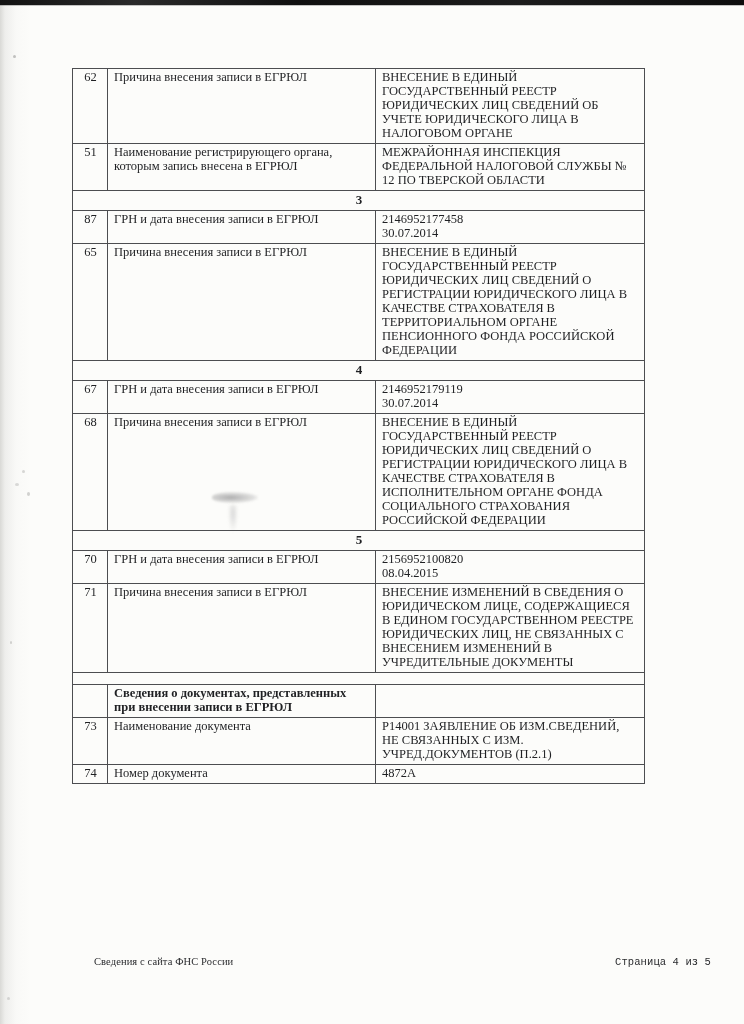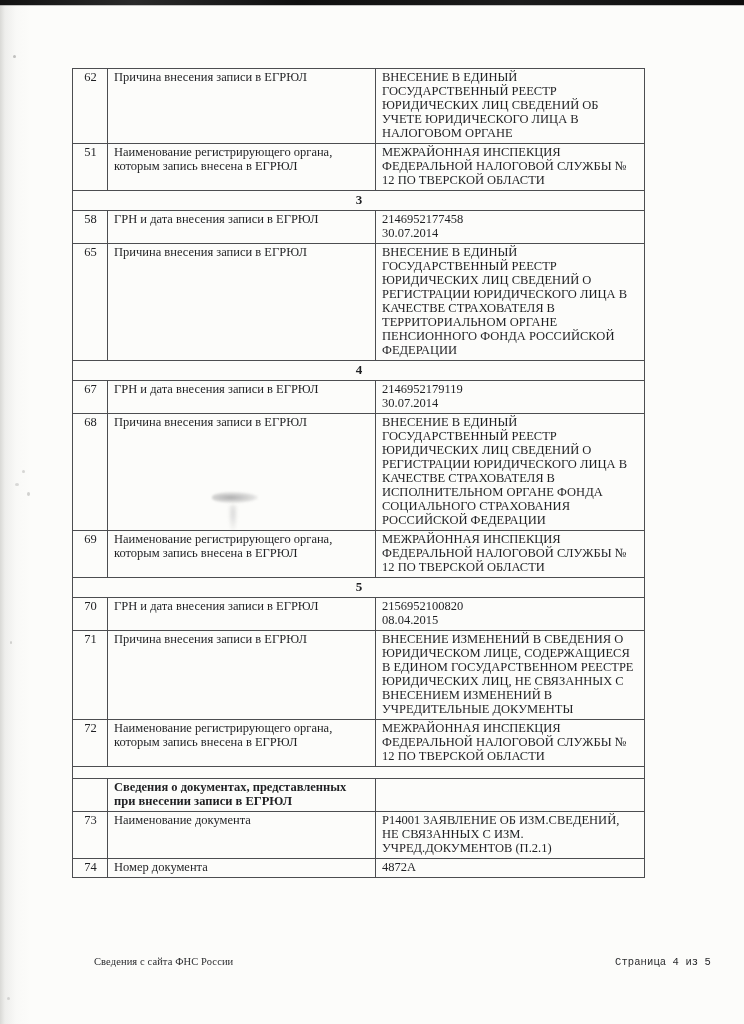--- a/index.html
+++ b/index.html
@@ -85,21 +85,21 @@
       </tr>
       <tr>
         <td class="c-num">51</td>
         <td class="c-lbl">Наименование регистрирующего органа, которым запись внесена в ЕГРЮЛ</td>
         <td class="c-val">МЕЖРАЙОННАЯ ИНСПЕКЦИЯ ФЕДЕРАЛЬНОЙ НАЛОГОВОЙ СЛУЖБЫ № 12 ПО ТВЕРСКОЙ ОБЛАСТИ</td>
       </tr>
       <tr class="section">
         <td class="" colspan="3">3</td>
       </tr>
       <tr>
-        <td class="c-num">58</td>
+        <td class="c-num">87</td>
         <td class="c-lbl">ГРН и дата внесения записи в ЕГРЮЛ</td>
         <td class="c-val">2146952177458
 30.07.2014</td>
       </tr>
       <tr>
         <td class="c-num">65</td>
         <td class="c-lbl">Причина внесения записи в ЕГРЮЛ</td>
         <td class="c-val">ВНЕСЕНИЕ В ЕДИНЫЙ ГОСУДАРСТВЕННЫЙ РЕЕСТР ЮРИДИЧЕСКИХ ЛИЦ СВЕДЕНИЙ О РЕГИСТРАЦИИ ЮРИДИЧЕСКОГО ЛИЦА В КАЧЕСТВЕ СТРАХОВАТЕЛЯ В ТЕРРИТОРИАЛЬНОМ ОРГАНЕ ПЕНСИОННОГО ФОНДА РОССИЙСКОЙ ФЕДЕРАЦИИ</td>
       </tr>
       <tr class="section">
@@ -109,43 +109,33 @@
         <td class="c-num">67</td>
         <td class="c-lbl">ГРН и дата внесения записи в ЕГРЮЛ</td>
         <td class="c-val">2146952179119
 30.07.2014</td>
       </tr>
       <tr>
         <td class="c-num">68</td>
         <td class="c-lbl">Причина внесения записи в ЕГРЮЛ</td>
         <td class="c-val">ВНЕСЕНИЕ В ЕДИНЫЙ ГОСУДАРСТВЕННЫЙ РЕЕСТР ЮРИДИЧЕСКИХ ЛИЦ СВЕДЕНИЙ О РЕГИСТРАЦИИ ЮРИДИЧЕСКОГО ЛИЦА В КАЧЕСТВЕ СТРАХОВАТЕЛЯ В ИСПОЛНИТЕЛЬНОМ ОРГАНЕ ФОНДА СОЦИАЛЬНОГО СТРАХОВАНИЯ РОССИЙСКОЙ ФЕДЕРАЦИИ</td>
       </tr>
-      <tr>
-        <td class="c-num">69</td>
-        <td class="c-lbl">Наименование регистрирующего органа, которым запись внесена в ЕГРЮЛ</td>
-        <td class="c-val">МЕЖРАЙОННАЯ ИНСПЕКЦИЯ ФЕДЕРАЛЬНОЙ НАЛОГОВОЙ СЛУЖБЫ № 12 ПО ТВЕРСКОЙ ОБЛАСТИ</td>
-      </tr>
       <tr class="section">
         <td class="" colspan="3">5</td>
       </tr>
       <tr>
         <td class="c-num">70</td>
         <td class="c-lbl">ГРН и дата внесения записи в ЕГРЮЛ</td>
         <td class="c-val">2156952100820
 08.04.2015</td>
       </tr>
       <tr>
         <td class="c-num">71</td>
         <td class="c-lbl">Причина внесения записи в ЕГРЮЛ</td>
         <td class="c-val">ВНЕСЕНИЕ ИЗМЕНЕНИЙ В СВЕДЕНИЯ О ЮРИДИЧЕСКОМ ЛИЦЕ, СОДЕРЖАЩИЕСЯ В ЕДИНОМ ГОСУДАРСТВЕННОМ РЕЕСТРЕ ЮРИДИЧЕСКИХ ЛИЦ, НЕ СВЯЗАННЫХ С ВНЕСЕНИЕМ ИЗМЕНЕНИЙ В УЧРЕДИТЕЛЬНЫЕ ДОКУМЕНТЫ</td>
-      </tr>
-      <tr>
-        <td class="c-num">72</td>
-        <td class="c-lbl">Наименование регистрирующего органа, которым запись внесена в ЕГРЮЛ</td>
-        <td class="c-val">МЕЖРАЙОННАЯ ИНСПЕКЦИЯ ФЕДЕРАЛЬНОЙ НАЛОГОВОЙ СЛУЖБЫ № 12 ПО ТВЕРСКОЙ ОБЛАСТИ</td>
       </tr>
       <tr class="spacer">
         <td class="" colspan="3"></td>
       </tr>
       <tr class="subheader">
         <td class="c-num"></td>
         <td class="c-lbl">Сведения о документах, представленных при внесении записи в ЕГРЮЛ</td>
         <td class="c-val"></td>
       </tr>
       <tr>

